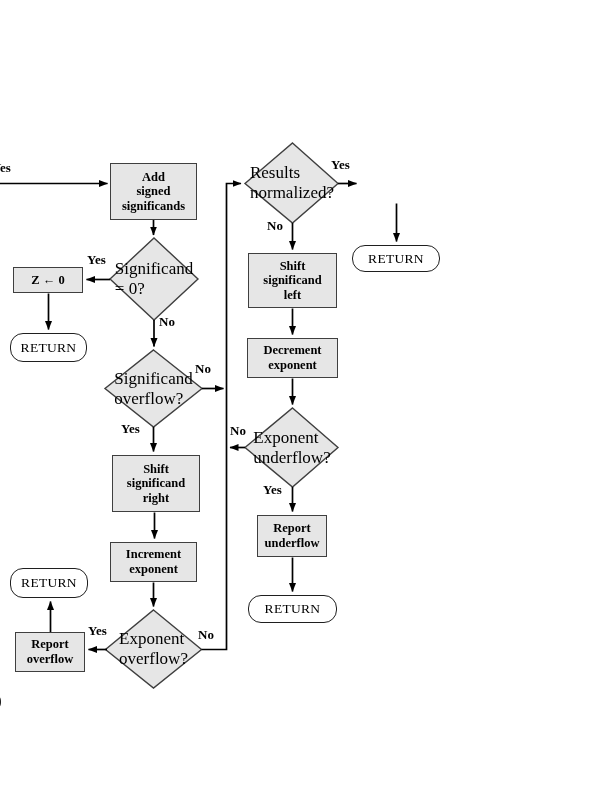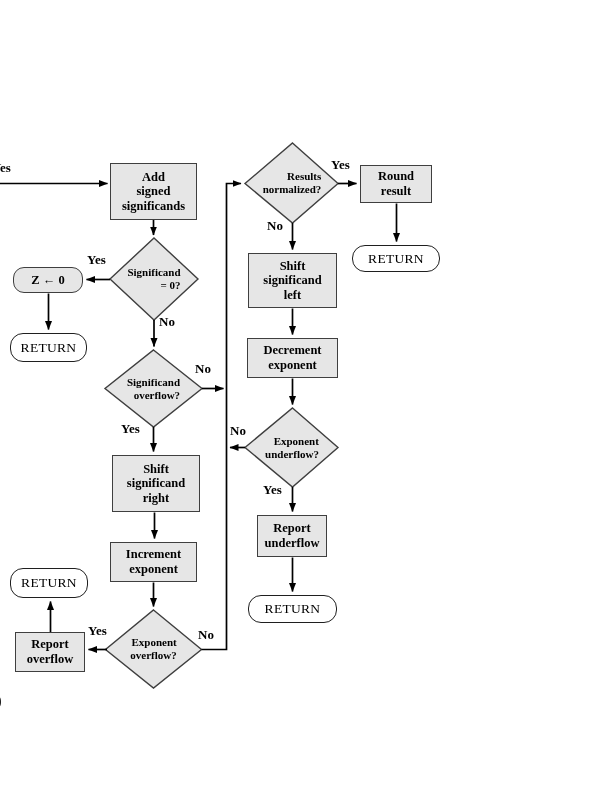--- a/index.html
+++ b/index.html
@@ -40,22 +40,22 @@
     border: 1.5px solid var(--terminal-border);
     border-radius: 13px;
     box-sizing: border-box;
     display: flex; align-items: center; justify-content: center;
     font-weight: normal; font-size: 13.5px; letter-spacing: 0.3px;
     color: var(--text);
   }
   .dlabel {
     position: absolute;
     display: flex; align-items: center; justify-content: center;
-    text-align: right;
-    font-weight: bold; font-size: 11px; line-height: 1.17;
+    text-align: left;
+    font-weight: normal; font-size: 17px; line-height: 1.17;
     color: var(--text);
     white-space: pre-line;
     pointer-events: none;
   }
   .elabel {
     position: absolute;
     font-weight: bold; font-size: 13px;
     color: var(--text);
     white-space: nowrap;
   }
@@ -97,30 +97,28 @@
     <path class="wire" d="M292.5,223 V249.5" marker-end="url(#ah)"></path>
     <path class="wire" d="M292.5,308.5 V334.5" marker-end="url(#ah)"></path>
     <path class="wire" d="M292.5,378.5 V404.5" marker-end="url(#ah)"></path>
     <path class="wire" d="M292.5,487 V511.5" marker-end="url(#ah)"></path>
     <path class="wire" d="M292.5,557.5 V591.5" marker-end="url(#ah)"></path>
   </svg>
 
   <div class="box" style="left:110px; top:155px; width:87px; height:57px;margin-top:8px;">Add
 signed
 significands</div>
-  <div class="box" style="left:13px; top:267px; width:70px; height:26px;border-radius:11px;">Z ←  0</div>
+  <div class="box" style="left:13px; top:267px; width:70px; height:26px;">Z ←  0</div>
   <div class="box" style="left:112px; top:455px; width:88px; height:57px;">Shift
 significand
 right</div>
   <div class="box" style="left:110px; top:542px; width:87px; height:40px;text-align:center;">Increment
 exponent</div>
   <div class="box" style="left:15px; top:632px; width:70px; height:40px;">Report
 overflow</div>
-  <div class="box" style="left:360px; top:165px; width:72px; height:38px;">Round
-result</div>
   <div class="box" style="left:248px; top:253px; width:89px; height:55px;">Shift
 significand
 left</div>
   <div class="box" style="left:247px; top:338px; width:91px; height:40px;">Decrement
 exponent</div>
   <div class="box" style="left:257px; top:515px; width:70px; height:42px;">Report
 underflow</div>
 
   <div class="terminal" style="left:10px; top:333px; width:77px; height:29px;">RETURN</div>
   <div class="terminal" style="left:10px; top:568px; width:78px; height:30px;">RETURN</div>

